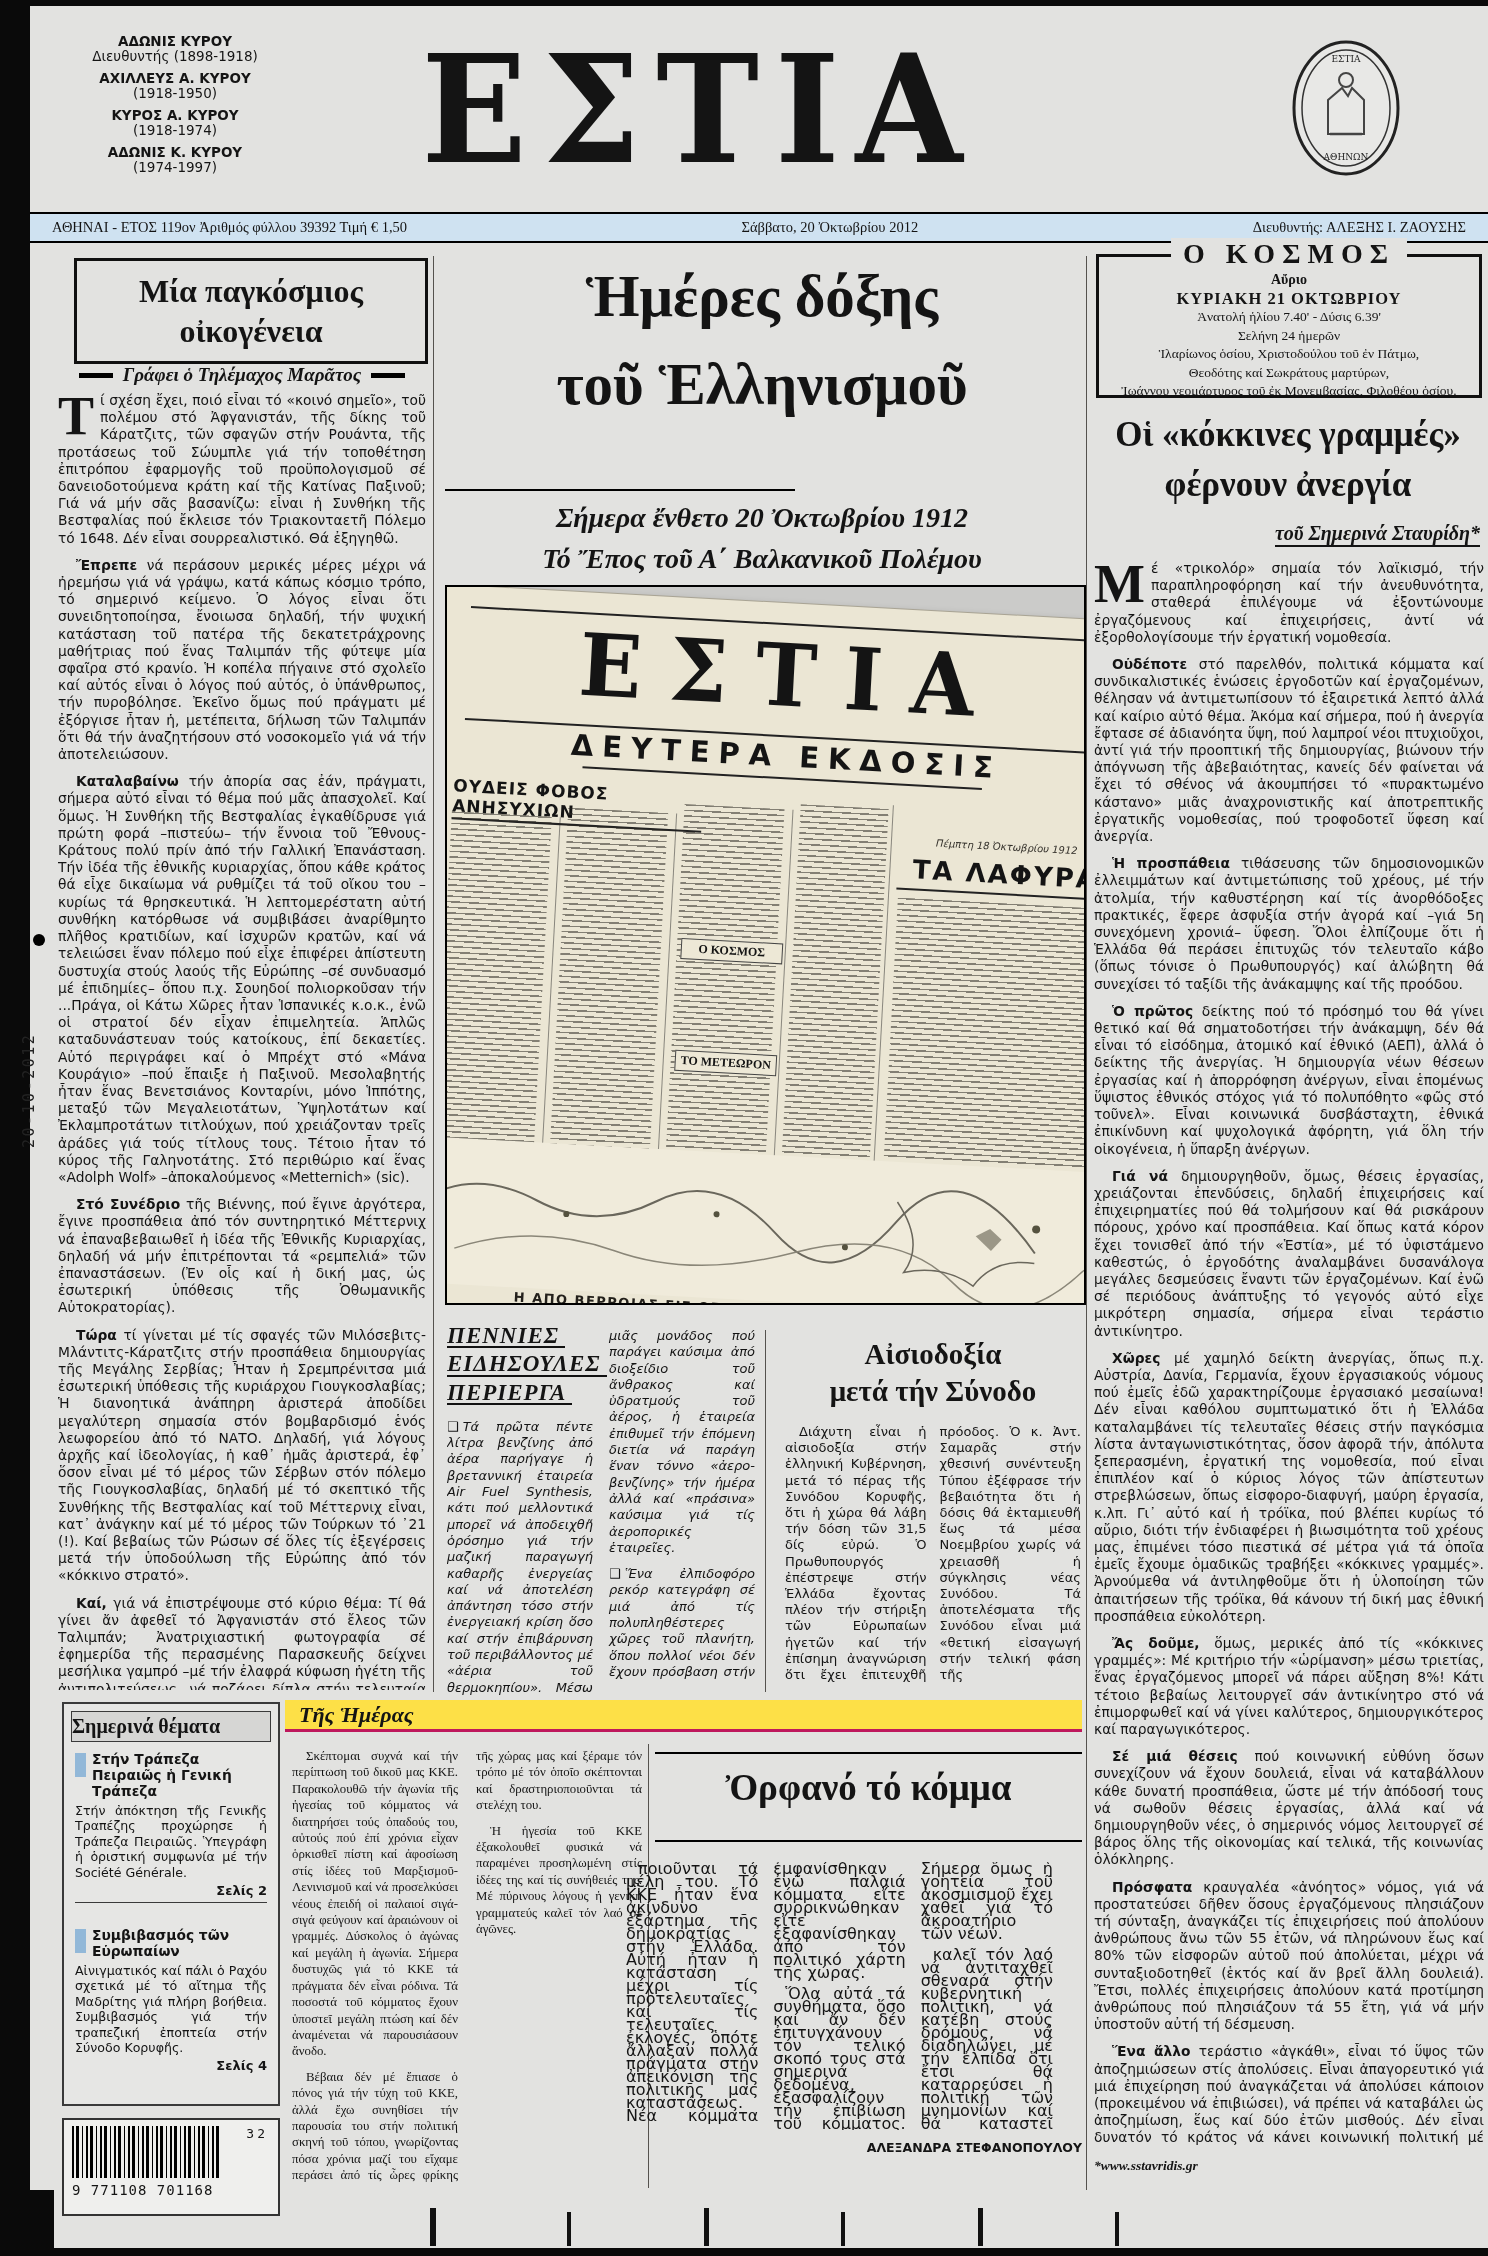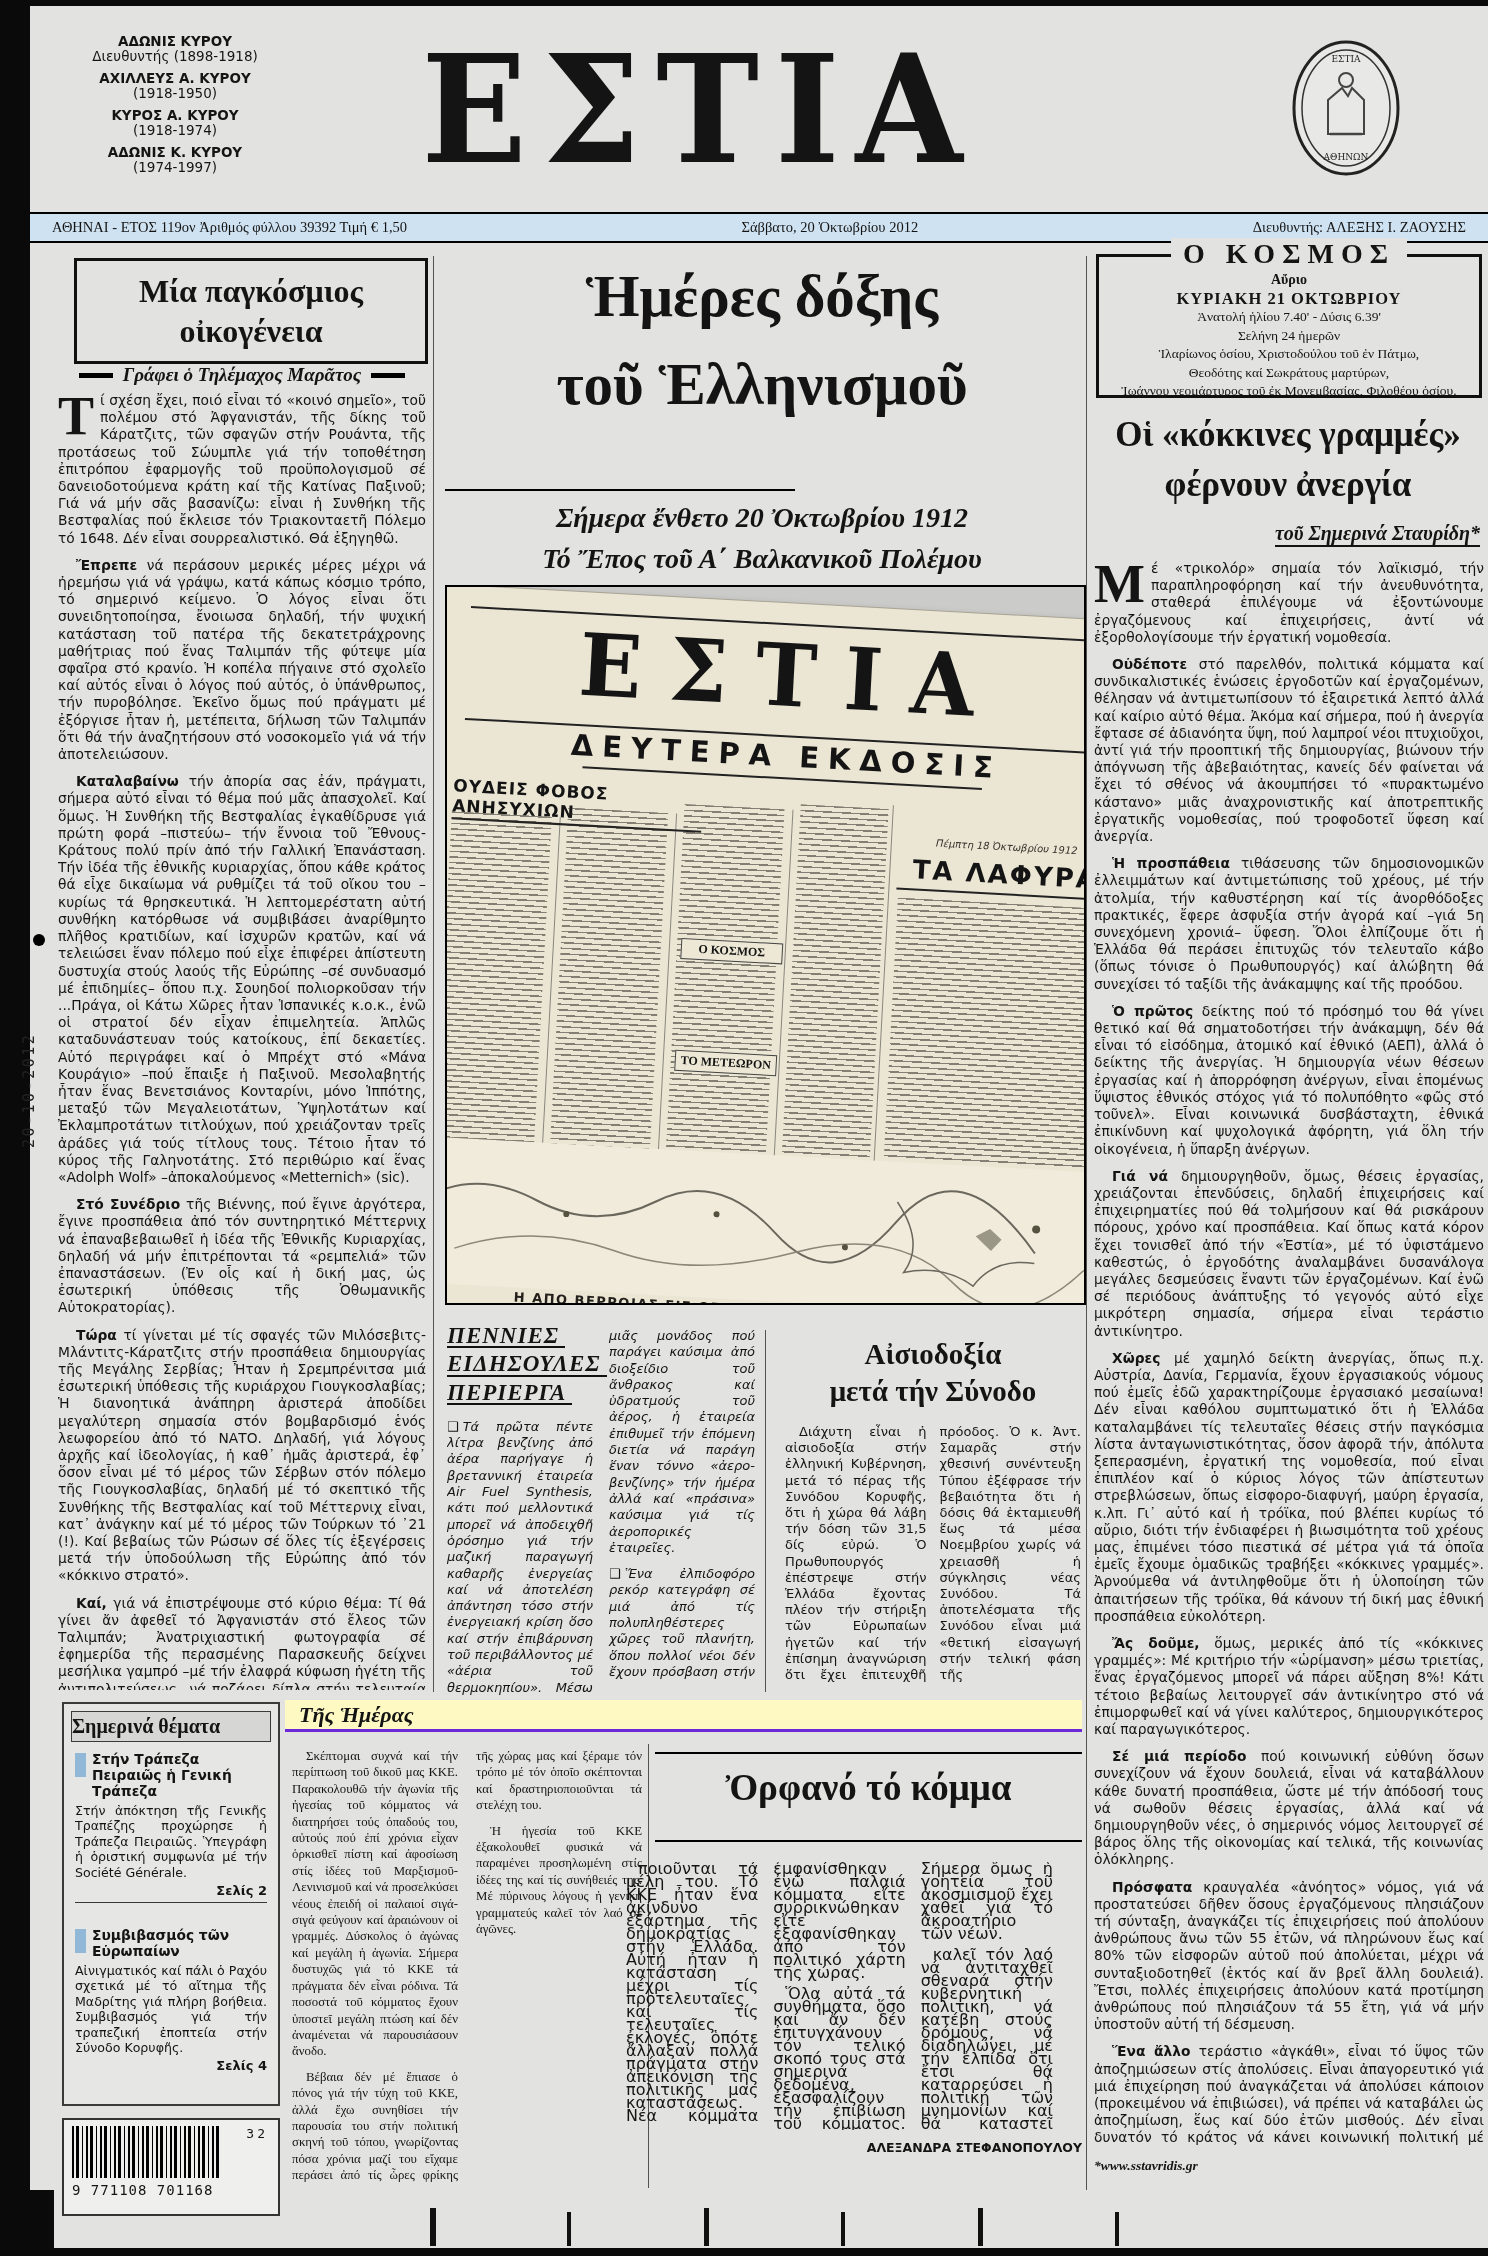--- a/index.html
+++ b/index.html
@@ -108,21 +108,21 @@
   .topic-page{text-align:right;font-weight:bold;font-size:13px;border-bottom:1px solid #3a3a3a;
               padding:3px 0 4px 0;margin-bottom:22px;}
   .topic:last-child .topic-page{border-bottom:none;}
   
   .barcode{left:62px;top:2118px;width:218px;height:98px;border:2px solid #333;box-sizing:border-box;
            background:#efefed;padding:6px 8px;}
   .bc-stripes{width:150px;height:52px;background:repeating-linear-gradient(90deg,#000 0 2px,#efefed 2px 4px,#000 4px 7px,#efefed 7px 10px,#000 10px 11px,#efefed 11px 14px);}
   .bc-num{font-family:"DejaVu Sans Mono",monospace;font-size:14px;letter-spacing:1px;margin-top:4px;}
   .bc-issue{position:absolute;right:10px;top:6px;font-family:"DejaVu Sans Mono",monospace;font-size:13px;letter-spacing:3px;}
   
-  .daybar{left:285px;top:1700px;width:797px;height:32px;background:#fef9c3;border-bottom:3px solid #6d28d9;box-sizing:border-box;}
+  .daybar{left:285px;top:1700px;width:797px;height:32px;background:#fde047;border-bottom:3px solid #be185d;box-sizing:border-box;}
   .daybar span{font-family:"Liberation Serif",serif;font-weight:bold;font-style:italic;font-size:22px;
                padding:2px 0 0 14px;display:inline-block;}
   .day-left{left:292px;top:1748px;width:350px;height:440px;column-count:2;column-gap:18px;column-fill:auto;
             overflow:hidden;font-family:"Liberation Serif",serif;font-size:12.8px;line-height:16.4px;text-align:justify;}
   .day-left p{margin:0 0 9px 0;text-indent:14px;}
   .feat-rule{background:#000;height:2px;}
   .feat-title{left:655px;top:1766px;width:427px;text-align:center;font-family:"Liberation Serif",serif;
               font-weight:bold;font-size:37px;}
   .feat-body{left:626px;top:1862px;width:427px;height:268px;column-count:3;column-gap:15px;column-fill:auto;
              overflow:hidden;font-size:16px;line-height:13px;text-align:justify;}
@@ -307,21 +307,21 @@
     <span>τοῦ Σημερινά Σταυρίδη*</span>
   </div>
   <div class="abs body-col ra-body">
     <p class="first"><span class="dropcap">Μ</span><span>έ «τρικολόρ» σημαία τόν λαϊκισμό, τήν παραπληροφόρηση καί τήν ἀνευθυνότητα, σταθερά ἐπιλέγουμε νά ἐξοντώνουμε ἐργαζόμενους καί ἐπιχειρήσεις, ἀντί νά ἐξορθολογίσουμε τήν ἐργατική νομοθεσία.</span></p>
     <p><span class="lead">Οὐδέποτε</span> <span>στό παρελθόν, πολιτικά κόμματα καί συνδικαλιστικές ἑνώσεις ἐργοδοτῶν καί ἐργαζομένων, θέλησαν νά ἀντιμετωπίσουν τό ἐξαιρετικά λεπτό ἀλλά καί καίριο αὐτό θέμα. Ἀκόμα καί σήμερα, πού ἡ ἀνεργία ἔφτασε σέ ἀδιανόητα ὕψη, πού λαμπροί νέοι πτυχιοῦχοι, ἀντί γιά τήν προοπτική τῆς δημιουργίας, βιώνουν τήν ἀπόγνωση τῆς ἀβεβαιότητας, κανείς δέν φαίνεται νά ἔχει τό σθένος νά ἀκουμπήσει τό «πυρακτωμένο κάστανο» μιᾶς ἀναχρονιστικῆς καί ἀποτρεπτικῆς ἐργατικῆς νομοθεσίας, πού τροφοδοτεῖ ὕφεση καί ἀνεργία.</span></p>
     <p><span class="lead">Ἡ προσπάθεια</span> <span>τιθάσευσης τῶν δημοσιονομικῶν ἐλλειμμάτων καί ἀντιμετώπισης τοῦ χρέους, μέ τήν ἀτολμία, τήν καθυστέρηση καί τίς ἀνορθόδοξες πρακτικές, ἔφερε ἀσφυξία στήν ἀγορά καί –γιά 5η συνεχόμενη χρονιά– ὕφεση. Ὅλοι ἐλπίζουμε ὅτι ἡ Ἑλλάδα θά περάσει ἐπιτυχῶς τόν τελευταῖο κάβο (ὅπως τόνισε ὁ Πρωθυπουργός) καί ἀλώβητη θά συνεχίσει τό ταξίδι τῆς ἀνάκαμψης καί τῆς προόδου.</span></p>
     <p><span class="lead">Ὁ πρῶτος</span> <span>δείκτης πού τό πρόσημό του θά γίνει θετικό καί θά σηματοδοτήσει τήν ἀνάκαμψη, δέν θά εἶναι τό εἰσόδημα, ἀτομικό καί ἐθνικό (ΑΕΠ), ἀλλά ὁ δείκτης τῆς ἀνεργίας. Ἡ δημιουργία νέων θέσεων ἐργασίας καί ἡ ἀπορρόφηση ἀνέργων, εἶναι ἑπομένως ὕψιστος ἐθνικός στόχος γιά τό πολυπόθητο «φῶς στό τοῦνελ». Εἶναι κοινωνικά δυσβάσταχτη, ἐθνικά ἐπικίνδυνη καί ψυχολογικά ἀφόρητη, γιά ὅλη τήν οἰκογένεια, ἡ ὕπαρξη ἀνέργων.</span></p>
     <p><span class="lead">Γιά νά</span> <span>δημιουργηθοῦν, ὅμως, θέσεις ἐργασίας, χρειάζονται ἐπενδύσεις, δηλαδή ἐπιχειρήσεις καί ἐπιχειρηματίες πού θά τολμήσουν καί θά ρισκάρουν πόρους, χρόνο καί προσπάθεια. Καί ὅπως κατά κόρον ἔχει τονισθεῖ ἀπό τήν «Ἑστία», μέ τό ὑφιστάμενο καθεστώς, ὁ ἐργοδότης ἀναλαμβάνει δυσανάλογα μεγάλες δεσμεύσεις ἔναντι τῶν ἐργαζομένων. Καί ἐνῶ σέ περιόδους ἀνάπτυξης τό γεγονός αὐτό εἶχε μικρότερη σημασία, σήμερα εἶναι τεράστιο ἀντικίνητρο.</span></p>
     <p><span class="lead">Χῶρες</span> <span>μέ χαμηλό δείκτη ἀνεργίας, ὅπως π.χ. Αὐστρία, Δανία, Γερμανία, ἔχουν ἐργασιακούς νόμους πού ἐμεῖς ἐδῶ χαρακτηρίζουμε ἐργασιακό μεσαίωνα! Δέν εἶναι καθόλου συμπτωματικό ὅτι ἡ Ἑλλάδα καταλαμβάνει τίς τελευταῖες θέσεις στήν παγκόσμια λίστα ἀνταγωνιστικότητας, ὅσον ἀφορᾶ τήν, ἀπόλυτα ξεπερασμένη, ἐργατική της νομοθεσία, πού εἶναι ἐπιπλέον καί ὁ κύριος λόγος τῶν ἀπίστευτων στρεβλώσεων, ὅπως εἰσφορο-διαφυγή, μαύρη ἐργασία, κ.λπ. Γι᾽ αὐτό καί ἡ τρόϊκα, πού βλέπει κυρίως τό αὔριο, διότι τήν ἐνδιαφέρει ἡ βιωσιμότητα τοῦ χρέους μας, ἐπιμένει τόσο πιεστικά σέ μέτρα γιά τά ὁποῖα ἐμεῖς ἔχουμε ὁμαδικῶς τραβήξει «κόκκινες γραμμές». Ἀρνούμεθα νά ἀντιληφθοῦμε ὅτι ἡ ὑλοποίηση τῶν ἀπαιτήσεων τῆς τρόϊκα, θά κάνουν τή δική μας ἐθνική προσπάθεια εὐκολότερη.</span></p>
     <p><span class="lead">Ἄς δοῦμε,</span> <span>ὅμως, μερικές ἀπό τίς «κόκκινες γραμμές»: Μέ κριτήριο τήν «ὡρίμανση» μέσω τριετίας, ἕνας ἐργαζόμενος μπορεῖ νά πάρει αὔξηση 8%! Κάτι τέτοιο βεβαίως λειτουργεῖ σάν ἀντικίνητρο στό νά ἐπιμορφωθεῖ καί νά γίνει καλύτερος, δημιουργικότερος καί παραγωγικότερος.</span></p>
-    <p><span class="lead">Σέ μιά περίοδο</span> <span>πού κοινωνική εὐθύνη ὅσων συνεχίζουν νά ἔχουν δουλειά, εἶναι νά καταβάλλουν κάθε δυνατή προσπάθεια, ὥστε μέ τήν ἀπόδοσή τους νά σωθοῦν θέσεις ἐργασίας, ἀλλά καί νά δημιουργηθοῦν νέες, ὁ σημερινός νόμος λειτουργεῖ σέ βάρος ὅλης τῆς οἰκονομίας καί τελικά, τῆς κοινωνίας ὁλόκληρης.</span></p>
+    <p><span class="lead">Σέ μιά θέσεις</span> <span>πού κοινωνική εὐθύνη ὅσων συνεχίζουν νά ἔχουν δουλειά, εἶναι νά καταβάλλουν κάθε δυνατή προσπάθεια, ὥστε μέ τήν ἀπόδοσή τους νά σωθοῦν θέσεις ἐργασίας, ἀλλά καί νά δημιουργηθοῦν νέες, ὁ σημερινός νόμος λειτουργεῖ σέ βάρος ὅλης τῆς οἰκονομίας καί τελικά, τῆς κοινωνίας ὁλόκληρης.</span></p>
     <p><span class="lead">Πρόσφατα</span> <span>κραυγαλέα «ἀνόητος» νόμος, γιά νά προστατεύσει δῆθεν ὅσους ἐργαζόμενους πλησιάζουν τή σύνταξη, ἀναγκάζει τίς ἐπιχειρήσεις πού ἀπολύουν ἀνθρώπους ἄνω τῶν 55 ἐτῶν, νά πληρώνουν ἕως καί 80% τῶν εἰσφορῶν αὐτοῦ πού ἀπολύεται, μέχρι νά συνταξιοδοτηθεῖ (ἑκτός καί ἄν βρεῖ ἄλλη δουλειά). Ἔτσι, πολλές ἐπιχειρήσεις ἀπολύουν κατά προτίμηση ἀνθρώπους πού πλησιάζουν τά 55 ἔτη, γιά νά μήν ὑποστοῦν αὐτή τή δέσμευση.</span></p>
     <p><span class="lead">Ἕνα ἄλλο</span> <span>τεράστιο «ἀγκάθι», εἶναι τό ὕψος τῶν ἀποζημιώσεων στίς ἀπολύσεις. Εἶναι ἀπαγορευτικό γιά μιά ἐπιχείρηση πού ἀναγκάζεται νά ἀπολύσει κάποιον (προκειμένου νά ἐπιβιώσει), νά πρέπει νά καταβάλει ὡς ἀποζημίωση, ἕως καί δύο ἐτῶν μισθούς. Δέν εἶναι δυνατόν τό κράτος νά κάνει κοινωνική πολιτική μέ χρήματα ἐκείνων πού θέλουν νά ἐπιχειρήσουν, ἄρα καί νά προσφέρουν θέσεις ἐργασίας.</span></p>
 
   </div>
   <div class="abs ra-foot">*www.sstavridis.gr</div>
 
   <div class="abs topics">
     <div class="topics-head">Σημερινά θέματα</div>
     <div class="topic">
       <div class="topic-title">

